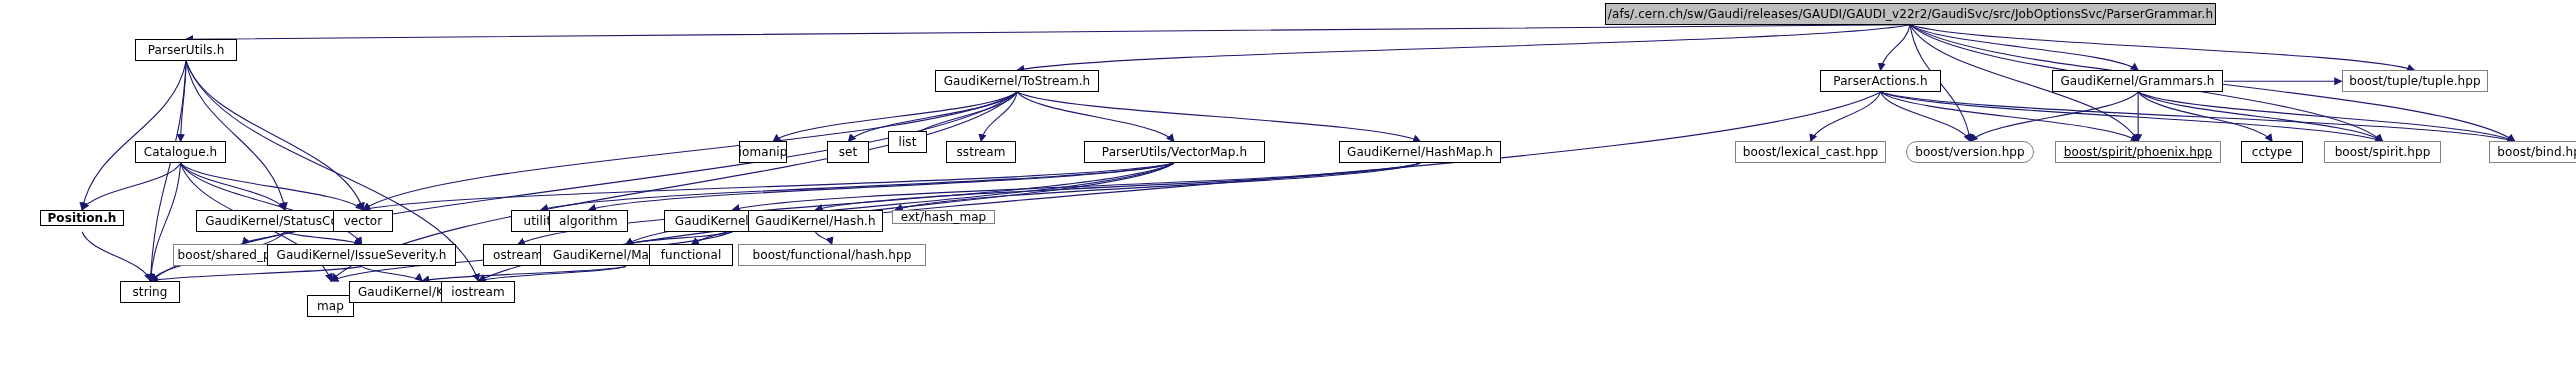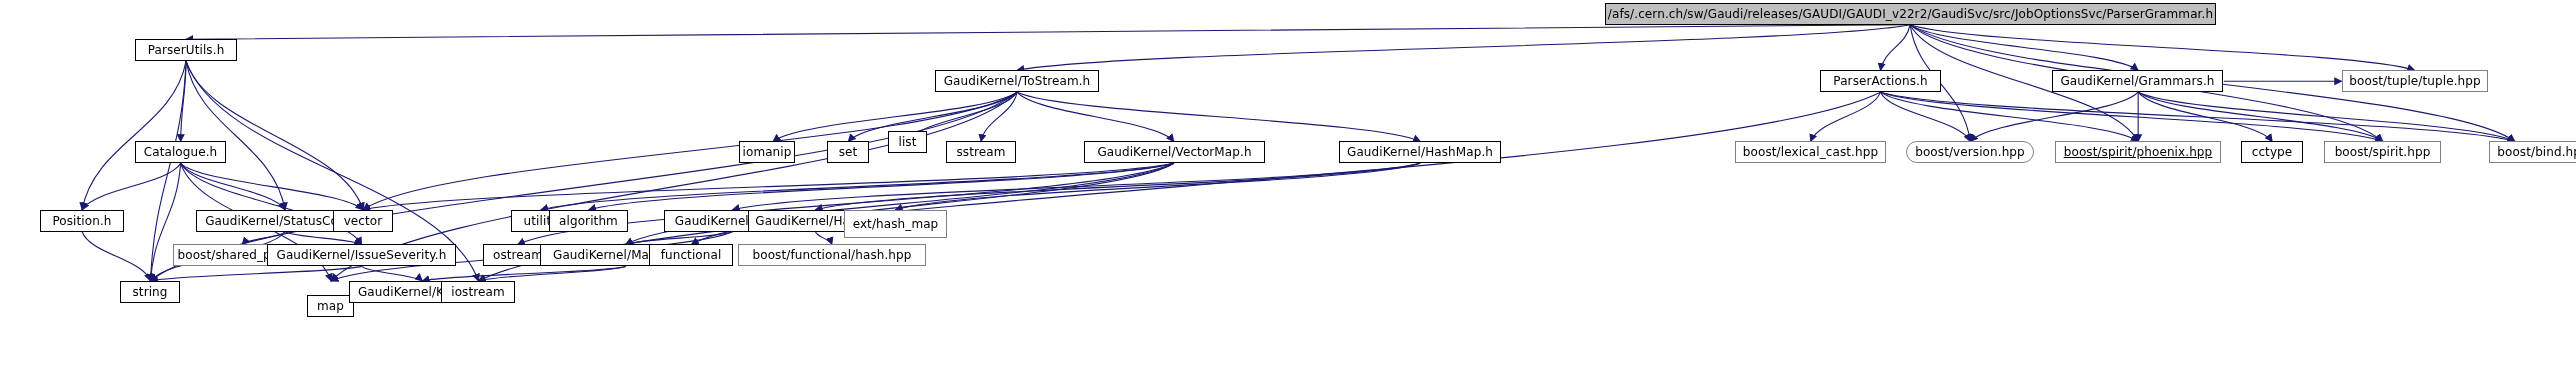--- a/index.html
+++ b/index.html
@@ -111,40 +111,40 @@
   </svg>
 
   <div id="node-layer">
       <div class="node root" style="left: 1605px; top: 2.7px; width: 611px; height: 22px;">/afs/.cern.ch/sw/Gaudi/releases/GAUDI/GAUDI_v22r2/GaudiSvc/src/JobOptionsSvc/ParserGrammar.h</div>
       <div class="node dark" style="left: 135px; top: 39px; width: 102px; height: 22px;">ParserUtils.h</div>
       <div class="node dark" style="left: 935px; top: 70px; width: 164px; height: 22px;">GaudiKernel/ToStream.h</div>
       <div class="node dark" style="left: 1820px; top: 70px; width: 121px; height: 22px;">ParserActions.h</div>
       <div class="node dark" style="left: 2052px; top: 70px; width: 171px; height: 22px;">GaudiKernel/Grammars.h</div>
       <div class="node" style="left: 2342px; top: 70px; width: 146px; height: 22px;">boost/tuple/tuple.hpp</div>
       <div class="node dark" style="left: 135px; top: 141px; width: 91px; height: 22px;">Catalogue.h</div>
-      <div class="node dark" style="left: 739px; top: 141px; width: 56px; height: 22px;">iomanip</div>
+      <div class="node dark" style="left: 739px; top: 141px; width: 48px; height: 22px;">iomanip</div>
       <div class="node dark" style="left: 827px; top: 141px; width: 42px; height: 22px;">set</div>
       <div class="node dark" style="left: 888px; top: 131px; width: 39px; height: 22px;">list</div>
       <div class="node dark" style="left: 946px; top: 141px; width: 70px; height: 22px; text-align: center;">sstream</div>
-      <div class="node dark" style="left: 1084px; top: 141px; width: 181px; height: 22px;">GaudiKernel/VectorMap.h</div>
+      <div class="node dark" style="left: 1084px; top: 141px; width: 181px; height: 22px;">ParserUtils/VectorMap.h</div>
       <div class="node dark" style="left: 1339px; top: 141px; width: 162px; height: 22px;">GaudiKernel/HashMap.h</div>
       <div class="node" style="left: 1735px; top: 141px; width: 151px; height: 22px;">boost/lexical_cast.hpp</div>
       <div class="node" style="left: 1906px; top: 141px; width: 128px; height: 22px; border-radius: 11px;">boost/version.hpp</div>
       <div class="node" style="left: 2055px; top: 141px; width: 166px; height: 22px; text-decoration: underline;">boost/spirit/phoenix.hpp</div>
       <div class="node dark" style="left: 2241px; top: 141px; width: 62px; height: 22px;">cctype</div>
       <div class="node" style="left: 2324px; top: 141px; width: 117px; height: 22px;">boost/spirit.hpp</div>
       <div class="node" style="left: 2461px; top: 141px; width: 108px; height: 22px; margin-left: 28px;">boost/bind.hpp</div>
-      <div class="node dark" style="left: 40px; top: 210px; width: 84px; height: 22px;">Position.h</div>
+      <div class="node dark" style="left: 40px; top: 210px; width: 84px; height: 16px; font-weight: bold;">Position.h</div>
       <div class="node dark" style="left: 196px; top: 210px; width: 178px; height: 22px;">GaudiKernel/StatusCode.h</div>
       <div class="node dark" style="left: 333px; top: 210px; width: 60px; height: 22px;">vector</div>
       <div class="node dark" style="left: 511px; top: 210px; width: 60px; height: 22px;">utility</div>
       <div class="node dark" style="left: 549px; top: 210px; width: 79px; height: 22px;">algorithm</div>
       <div class="node dark" style="left: 664px; top: 210px; width: 137px; height: 22px;">GaudiKernel/Map.h</div>
       <div class="node dark" style="left: 748px; top: 210px; width: 135px; height: 22px;">GaudiKernel/Hash.h</div>
-      <div class="node" style="left: 844px; top: 210px; width: 103px; height: 28px;">ext/hash_map</div>
+      <div class="node" style="left: 892px; top: 210px; width: 103px; height: 14px;">ext/hash_map</div>
       <div class="node" style="left: 173px; top: 244px; width: 138px; height: 22px;">boost/shared_ptr.hpp</div>
       <div class="node dark" style="left: 267px; top: 244px; width: 189px; height: 22px;">GaudiKernel/IssueSeverity.h</div>
       <div class="node dark" style="left: 483px; top: 244px; width: 70px; height: 22px;">ostream</div>
       <div class="node dark" style="left: 540px; top: 244px; width: 171px; height: 22px;">GaudiKernel/MapBase.h</div>
       <div class="node dark" style="left: 649px; top: 244px; width: 84px; height: 22px;">functional</div>
       <div class="node" style="left: 738px; top: 244px; width: 188px; height: 22px;">boost/functional/hash.hpp</div>
       <div class="node dark" style="left: 120px; top: 281px; width: 60px; height: 22px;">string</div>
       <div class="node dark" style="left: 307px; top: 295px; width: 47px; height: 22px;">map</div>
       <div class="node dark" style="left: 349px; top: 281px; width: 146px; height: 22px;">GaudiKernel/Kernel.h</div>
       <div class="node dark" style="left: 441px; top: 281px; width: 74px; height: 22px;">iostream</div>

